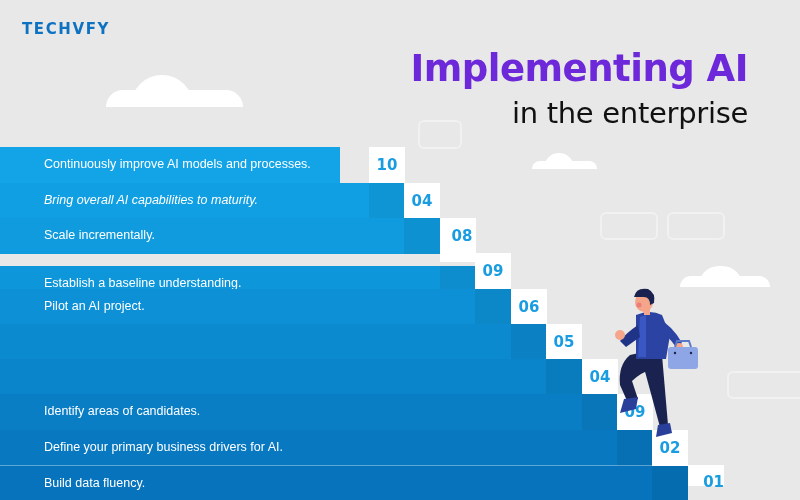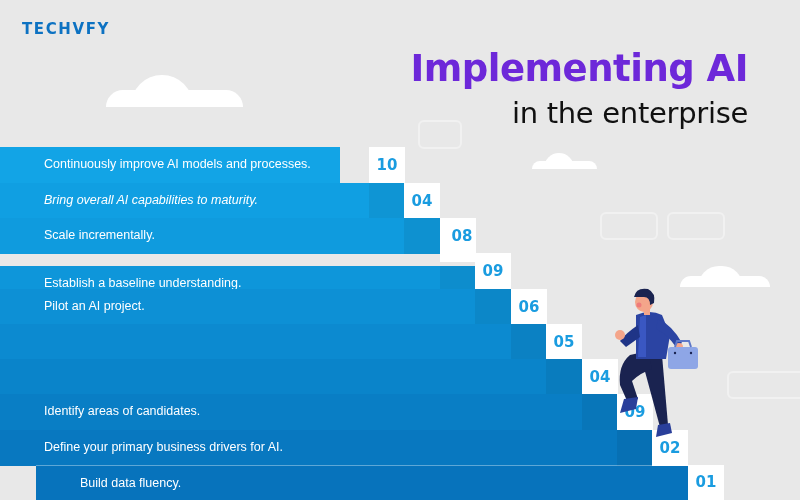--- a/index.html
+++ b/index.html
@@ -95,26 +95,26 @@
   </div>
   <div class="numbox" style="left:617px;top:394px;">09</div>
 
   <div class="stair" style="top:430px;height:36px;width:652px;">
     <div style="position:absolute;inset:0;background:#0878c0;"></div>
     <div class="shade" style="left:617px;width:35px;"></div>
     <span class="label">Define your primary business drivers for AI.</span>
   </div>
   <div class="numbox" style="left:652px;top:430px;">02</div>
 
-  <div class="stair" style="top:465px;height:35px;width:688px;border-top:1px solid rgba(255,255,255,0.35);margin-left:36px;">
+  <div class="stair" style="top:465px;height:35px;width:688px;border-top:1px solid rgba(255,255,255,0.35);">
     <div style="position:absolute;inset:0;background:#0773bc;"></div>
     <div class="shade" style="left:652px;width:36px;"></div>
     <span class="label">Build data fluency.</span>
   </div>
-  <div class="numbox" style="left:688px;top:465px;height:35px;line-height:35px;">01</div>
+  <div class="numbox" style="left:688px;top:465px;height:21px;line-height:35px;text-align:right;">01</div>
 </div>
 
 <svg class="figure" viewBox="0 0 110 160" xmlns="http://www.w3.org/2000/svg">
 
   <path d="M40 68 L62 70 L68 140 L60 142 Z" fill="#1a2350"></path>
   <path d="M58 140 L70 138 L72 148 L56 152 Z" fill="#2a3f9a"></path>
 
   <path d="M30 70 Q18 80 20 100 L28 118 L38 114 L32 96 Q40 88 52 84 L48 66 Z" fill="#1a2350"></path>
   <path d="M24 114 L38 112 L36 124 L20 128 Z" fill="#2a3f9a"></path>
 

